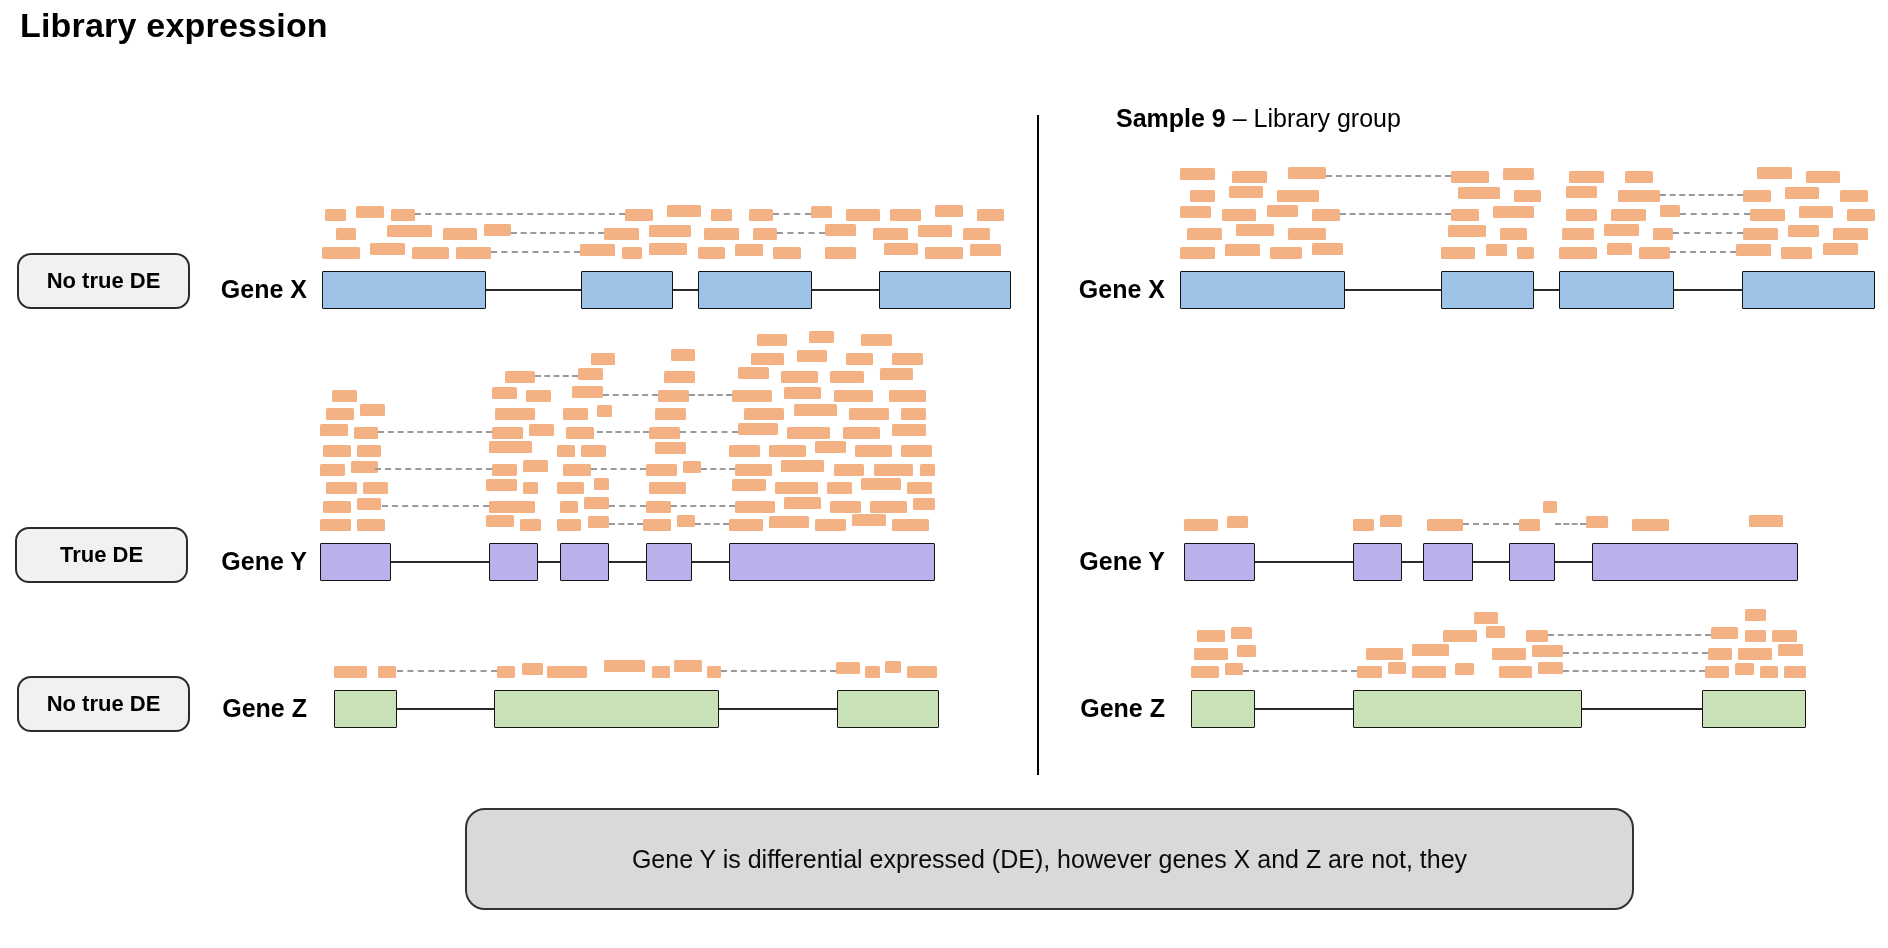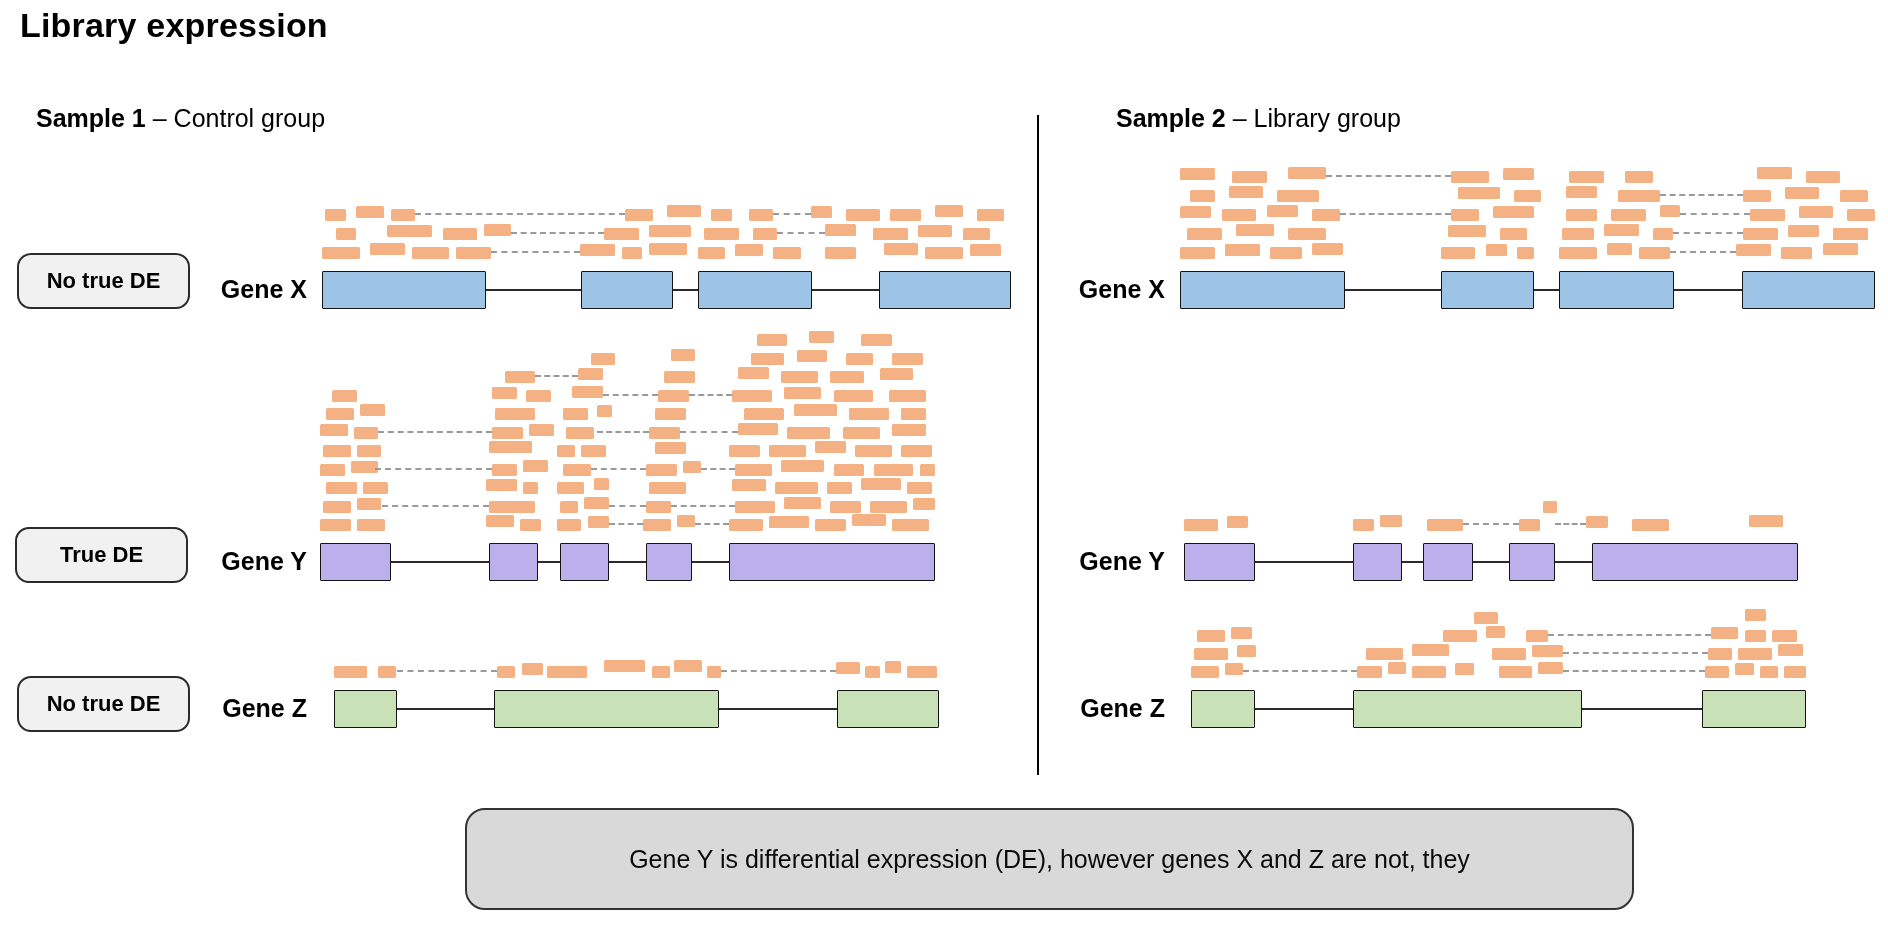--- a/index.html
+++ b/index.html
@@ -23,23 +23,22 @@
                border:2px solid #333;border-radius:20px;box-sizing:border-box;
                display:flex;flex-direction:column;align-items:center;justify-content:center;}
   #caption-box div{font-size:25px;line-height:36px;text-align:center;color:#0b0b0b;}
 </style>
 </head>
 <body>
 
 <div id="stage">
   <h1 id="page-title">Library expression</h1>
 
-  <div class="panel-header" id="header-sample1"><span class="hb">Sample 1</span><span> – Control group</span></div>
-
-  <div class="panel-header" id="header-sample2"><span class="hb">Sample 2</span><span> – Library group</span></div>
+
+  <div class="panel-header" id="header-sample2"><span class="hb">Sample 9</span><span> – Library group</span></div>
 
   <div id="panel-divider"></div>
 
   <div id="diagram">
       <div class="track">
         <div class="gene-label" style="left: 87px; top: 275px;">Gene X</div>
         <div class="badge" style="left: 17px; top: 253px;">No true DE</div>
         <div class="intron-line" style="left: 322px; width: 689px; top: 289px;"></div>
         <div class="exon" style="left: 322px; width: 163.982px; top: 271px; height: 38px; background: rgb(157, 195, 230);"></div>
         <div class="exon" style="left: 581.064px; width: 91.637px; top: 271px; height: 38px; background: rgb(157, 195, 230);"></div>
@@ -368,15 +367,15 @@
         <div class="read" style="left: 1473.9px; width: 24.6px; top: 612px; height: 12px; background: rgb(244, 177, 131);"></div>
         <div class="read" style="left: 1744.5px; width: 21.525px; top: 609px; height: 12px; background: rgb(244, 177, 131);"></div>
         <div class="connector" style="left: 1243.28px; width: 113.775px; top: 670px; border-top-color: rgb(154, 154, 154);"></div>
         <div class="connector" style="left: 1563.08px; width: 141.45px; top: 670px; border-top-color: rgb(154, 154, 154);"></div>
         <div class="connector" style="left: 1563.08px; width: 144.525px; top: 652px; border-top-color: rgb(154, 154, 154);"></div>
         <div class="connector" style="left: 1547.7px; width: 162.975px; top: 634px; border-top-color: rgb(154, 154, 154);"></div>
       </div>
     </div>
 
   <div id="caption-box">
-    <div>Gene Y is differential expression (DE), however genes X and Z are not, they</div>
+    <div>Gene Y is differential expressed (DE), however genes X and Z are not, they</div>
   </div>
 </div>
 
 </body></html>

